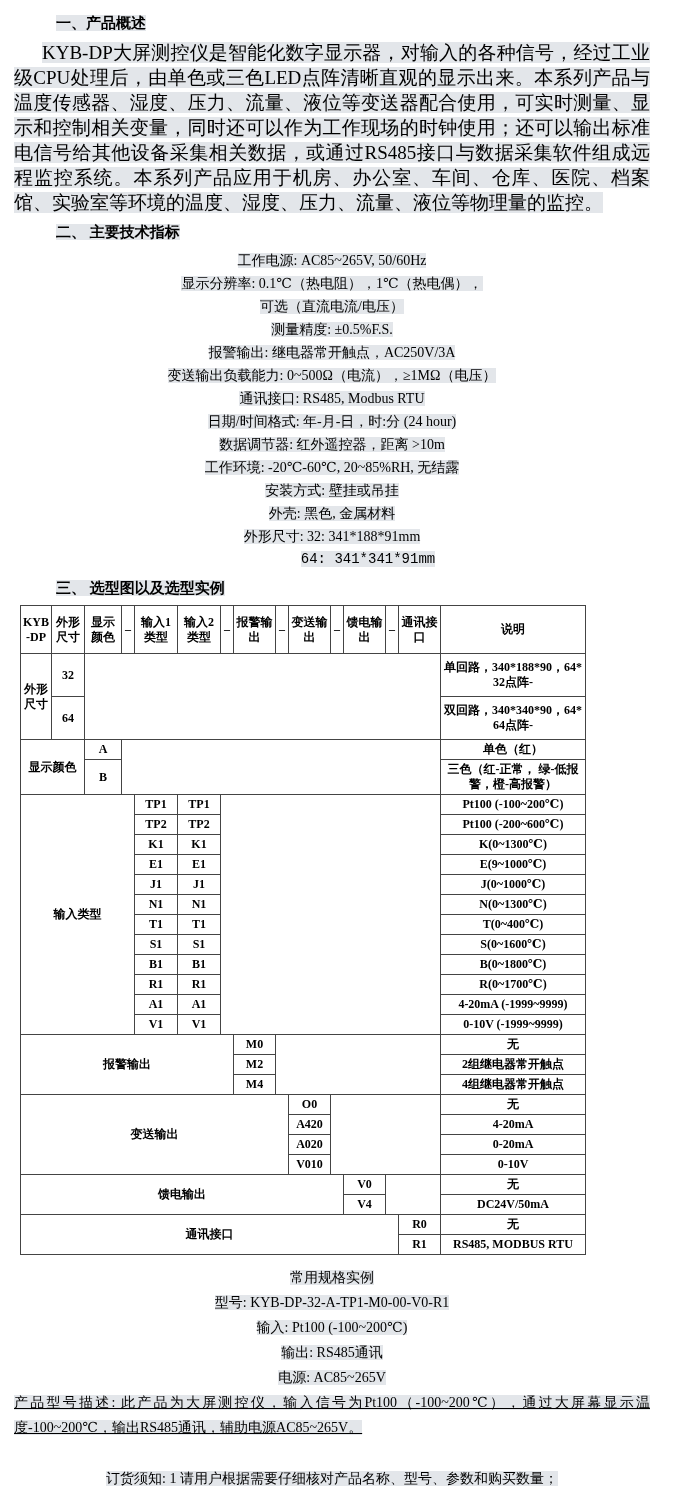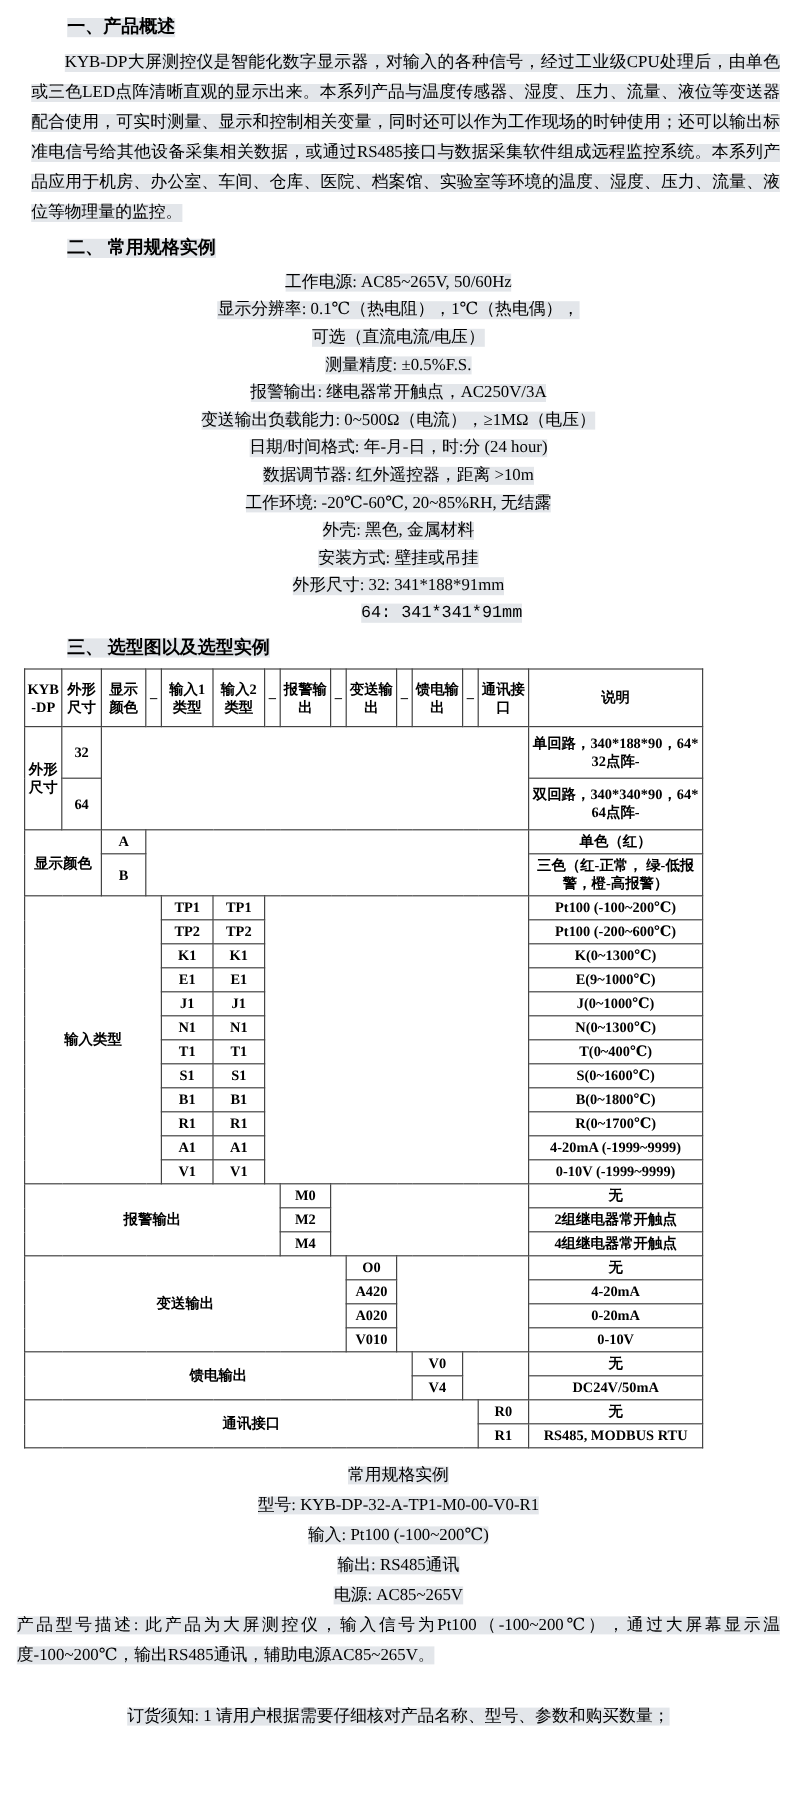--- a/index.html
+++ b/index.html
@@ -6,21 +6,21 @@
   html, body { margin: 0; padding: 0; background: #ffffff; }
   body {
     width: 676px;
     color: #000;
     font-family: "Liberation Serif", "DejaVu Serif", serif;
   }
   .page { width: 676px; min-height: 1497px; padding: 12px 26px 20px 14px; }
   .hl { background: var(--hl, #e3e6ea); }
   .doc-heading { font-size: 15px; font-weight: bold; line-height: 22px; margin: 0 0 6px 0; padding-left: 42px; }
   .overview {
-    font-size: 14px; line-height: 25px; margin: 0 0 6px 12px;
+    font-size: 19px; line-height: 25px; margin: 0 0 6px 0;
     text-align: justify; text-indent: 28px;
   }
   .spec-list { margin: 0 0 6px 0; }
   .line { font-size: 14px; line-height: 23px; text-align: center; }
   .indent { margin-left: 72px; font-family: Liberation Mono, monospace; }
 
   .sel-table {
     border-collapse: collapse; table-layout: fixed;
     width: 565px; margin: 4px 0 10px 6px;
   }
@@ -29,53 +29,54 @@
     font-size: 12px; font-weight: bold; text-align: center;
     vertical-align: middle; padding: 2px 2px; line-height: 15px;
     word-break: break-all; overflow: hidden;
   }
   .sel-table thead th { height: 48px; }
   .sel-table tr.tall td { height: 43px; }
   .filler-cell { background: #fff; }
 
   .bottom { margin-top: 6px; }
   .bottom .line { line-height: 25px; }
-  .desc-line { text-align: justify; }
+  .desc-line { text-align: justify; text-decoration: underline; }
   .ordering { margin-top: 26px; }
   .ordering .line { line-height: 25px; }
 </style>
 </head>
 <body>
 
 <div class="page">
 
   <div class="doc-heading">
     <span class="hl">一、产品概述</span>
   </div>
 
   <p class="overview">
     <span class="hl">KYB-DP大屏测控仪是智能化数字显示器，对输入的各种信号，经过工业级CPU处理后，由单色或三色LED点阵清晰直观的显示出来。本系列产品与温度传感器、湿度、压力、流量、液位等变送器配合使用，可实时测量、显示和控制相关变量，同时还可以作为工作现场的时钟使用；还可以输出标准电信号给其他设备采集相关数据，或通过RS485接口与数据采集软件组成远程监控系统。本系列产品应用于机房、办公室、车间、仓库、医院、档案馆、实验室等环境的温度、湿度、压力、流量、液位等物理量的监控。</span>
   </p>
 
   <div class="doc-heading">
-    <span class="hl">二、 常用规格实例</span>
+    <span class="hl">二、 主要技术指标</span>
   </div>
 
   <div class="spec-list">
       <div class="line"><span class="hl">工作电源: AC85~265V, 50/60Hz</span></div>
       <div class="line"><span class="hl">显示分辨率: 0.1℃（热电阻），1℃（热电偶），</span></div>
       <div class="line"><span class="hl">可选（直流电流/电压）</span></div>
       <div class="line"><span class="hl">测量精度: ±0.5%F.S.</span></div>
       <div class="line"><span class="hl">报警输出: 继电器常开触点，AC250V/3A</span></div>
       <div class="line"><span class="hl">变送输出负载能力: 0~500Ω（电流），≥1MΩ（电压）</span></div>
+      <div class="line"><span class="hl">通讯接口: RS485, Modbus RTU</span></div>
       <div class="line"><span class="hl">日期/时间格式: 年-月-日，时:分 (24 hour)</span></div>
       <div class="line"><span class="hl">数据调节器: 红外遥控器，距离 &gt;10m</span></div>
       <div class="line"><span class="hl">工作环境: -20℃-60℃, 20~85%RH, 无结露</span></div>
+      <div class="line"><span class="hl">安装方式: 壁挂或吊挂</span></div>
       <div class="line"><span class="hl">外壳: 黑色, 金属材料</span></div>
-      <div class="line"><span class="hl">安装方式: 壁挂或吊挂</span></div>
       <div class="line"><span class="hl">外形尺寸:  32: 341*188*91mm</span></div>
       <div class="line indent"><span class="hl">64: 341*341*91mm</span></div>
     </div>
 
   <div class="doc-heading">
     <span class="hl">三、 选型图以及选型实例</span>
   </div>
 
   <table class="sel-table">
     <colgroup>

